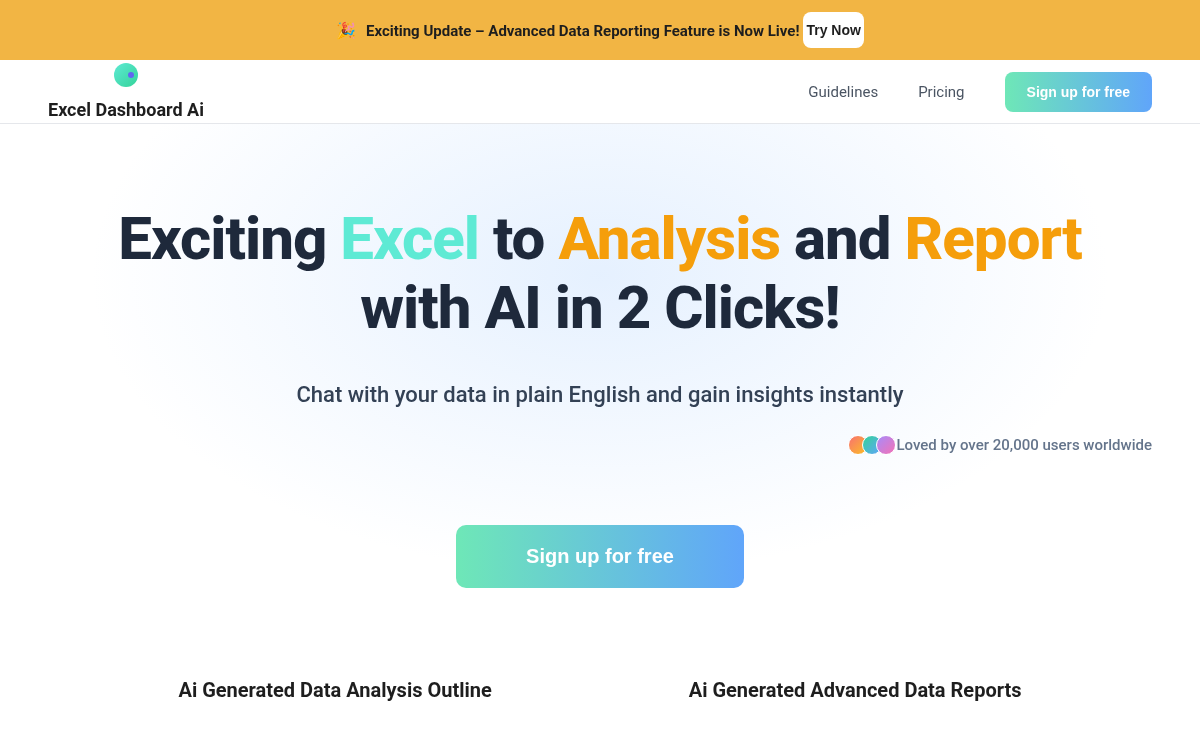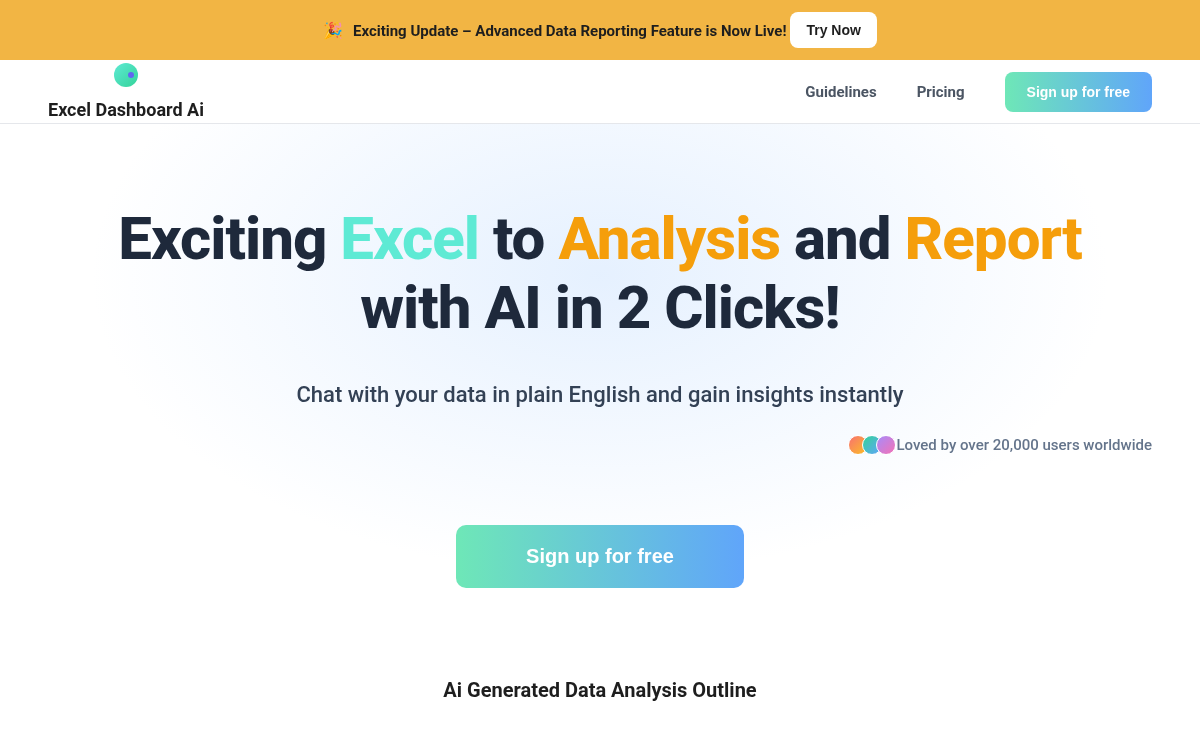--- a/index.html
+++ b/index.html
@@ -23,21 +23,21 @@
     }
     .announcement-icon {
       font-size: 16px;
       margin-right: 6px;
     }
     .try-now-btn {
       background: #ffffff;
       color: #1e1e1e;
       border: none;
       border-radius: 8px;
-      padding: 10px 16px;
+      padding: 10px 3px;
       font-weight: 700;
       font-size: 14px;
       cursor: pointer;
     }
     .navbar {
       height: 64px;
       display: flex;
       align-items: center;
       justify-content: space-between;
       padding: 0 48px;
@@ -75,21 +75,21 @@
       color: #1e1e1e;
     }
     .nav-links {
       display: flex;
       align-items: center;
       gap: 40px;
     }
     .nav-link {
       color: #4b5563;
       font-size: 15px;
-      font-weight: 700;
+      font-weight: 400;
       cursor: pointer;
     }
     .signup-nav-btn {
       background: linear-gradient(90deg, #6ee7b7 0%, #60a5fa 100%);
       color: #ffffff;
       border: none;
       border-radius: 8px;
       padding: 12px 22px;
       font-weight: 600;
       font-size: 14px;
@@ -196,13 +196,14 @@
       <div class="avatar"></div>
       <div class="avatar"></div>
     </div>
     <span class="social-proof-text">Loved by over 20,000 users worldwide</span>
   </div>
   <button class="cta-btn">Sign up for free</button>
 </section>
 
 <div class="features-row">
   <h3 class="feature-title">Ai Generated Data Analysis Outline</h3>
+  <h3 class="feature-title">Ai Generated Advanced Data Reports</h3>
 </div>
 
 </body></html>

